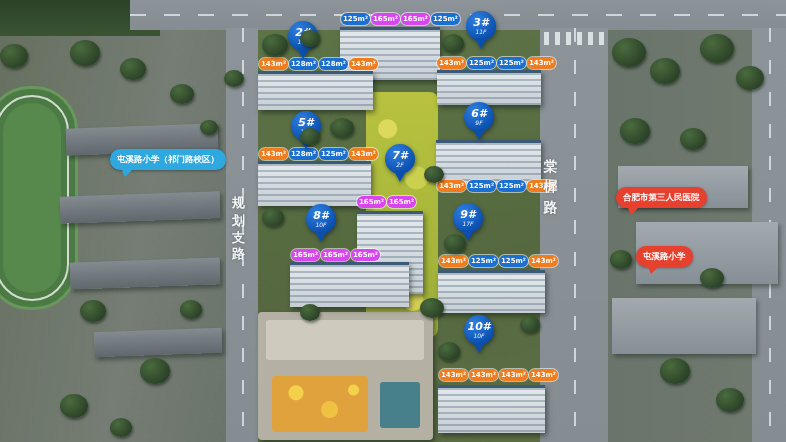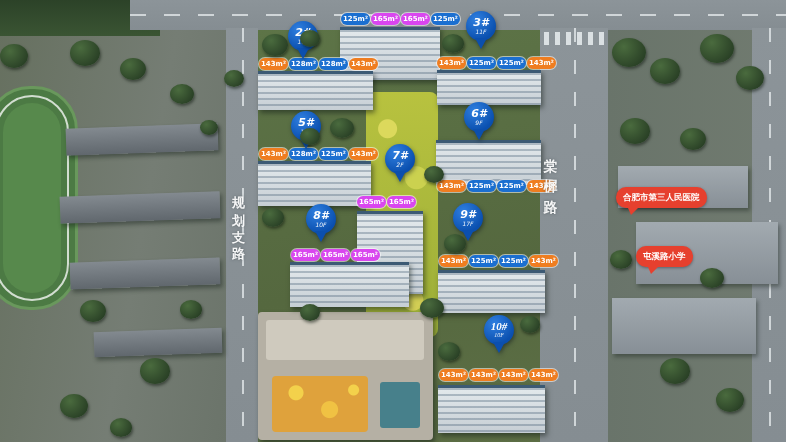--- a/index.html
+++ b/index.html
@@ -92,21 +92,21 @@
   .pin{width:34px;text-align:center;filter:drop-shadow(1px 2px 2px rgba(10,20,30,.5));}
   .pin-head{width:30px;height:30px;margin:0 auto;border-radius:50%;
     background:radial-gradient(circle at 35% 28%, #2f7fe0, #0a4fae 72%);
     color:#fff;display:flex;flex-direction:column;align-items:center;justify-content:center;}
   .pin-tip{width:0;height:0;margin:-3px auto 0;border-left:6px solid transparent;
     border-right:6px solid transparent;border-top:11px solid #0b4fae;}
   .pin-no{font-size:11px;font-weight:bold;font-style:italic;line-height:11px;}
   .pin-fl{font-size:6px;font-style:italic;line-height:7px;opacity:.92;}
   .p2{left:286px;top:21px;} .p3{left:464px;top:11px;} .p5{left:289px;top:111px;}
   .p6{left:462px;top:102px;} .p7{left:383px;top:144px;} .p8{left:304px;top:204px;}
-  .p9{left:451px;top:203px;} .p10{left:482px;top:315px;font-family:Liberation Serif, serif;}
+  .p9{left:451px;top:203px;} .p10{left:462px;top:315px;}
   
   .bubble{color:#fff;font-size:8.5px;font-weight:bold;line-height:1;padding:6px 7px;border-radius:10px;
     white-space:nowrap;background:var(--c);box-shadow:0 1px 3px rgba(10,20,30,.4);}
   .bubble::after{content:"";position:absolute;left:12px;bottom:-7px;
     border:7px solid transparent;border-top-color:var(--c);border-bottom:0;border-left-width:3px;}
   .b-school{left:110px;top:149px;--c:#2fa8e0;}
   .b-hosp1{left:616px;top:187px;--c:#e6402e;}
   .b-hosp2{left:636px;top:246px;--c:#e6402e;}
 </style>
 </head>
@@ -264,20 +264,21 @@
       <div class="pin-tip"></div>
   </div>
   <div class="abs pin p10">
     <div class="pin-head">
       <span class="pin-no">10#</span>
       <span class="pin-fl">10F</span>
     </div>
       <div class="pin-tip"></div>
   </div>
 
+  <div class="abs bubble b-school">屯溪路小学（祁门路校区）</div>
   <div class="abs bubble b-hosp1">合肥市第三人民医院</div>
   <div class="abs bubble b-hosp2">屯溪路小学</div>
 
   <div class="abs tree" style="left: 262px; top: 34px; width: 26px; height: 22.1px;"></div>
     <div class="abs tree" style="left: 300px; top: 30px; width: 20px; height: 17px;"></div>
     <div class="abs tree" style="left: 442px; top: 34px; width: 22px; height: 18.7px;"></div>
     <div class="abs tree" style="left: 330px; top: 118px; width: 24px; height: 20.4px;"></div>
     <div class="abs tree" style="left: 300px; top: 128px; width: 20px; height: 17px;"></div>
     <div class="abs tree" style="left: 262px; top: 208px; width: 22px; height: 18.7px;"></div>
     <div class="abs tree" style="left: 424px; top: 166px; width: 20px; height: 17px;"></div>

